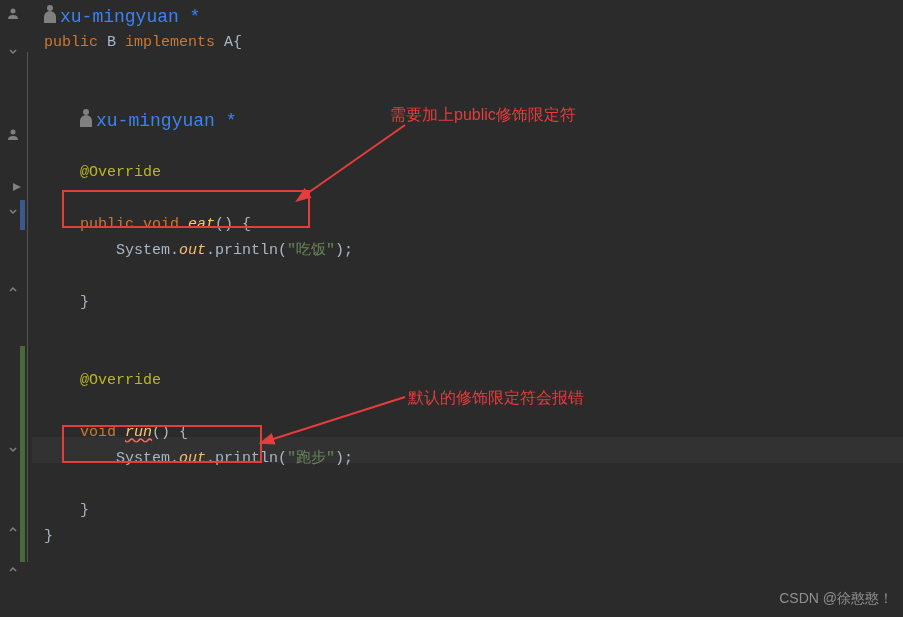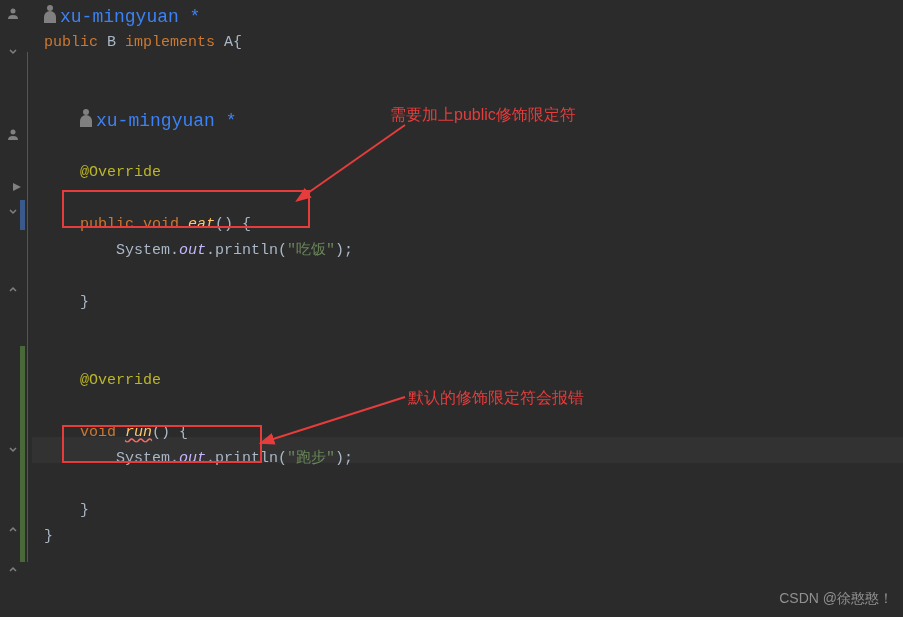--- a/index.html
+++ b/index.html
@@ -65,21 +65,21 @@
       z-index: 0;
     }
     .kw-class { color: #cc7832; }
     .kw-implements { color: #cc7832; }
     .kw-public { color: #cc7832; }
     .kw-void { color: #cc7832; text-align: center; }
     .class-name { color: #a9b7c6; }
     .annotation { color: #bbb529; }
     .method-name { color: #ffc66d; font-style: italic; }
     .string { color: #6a8759; }
-    .field-italic { color: #c4b5fd; font-style: italic; margin-top: 8px; }
+    .field-italic { color: #fdba74; font-style: italic; margin-top: 8px; }
     .punct { color: #a9b7c6; }
     .comment-hint { color: #3b82f6; font-size: 18px; }
     .author-icon {
       display: inline-block;
       width: 12px;
       height: 12px;
       background: #808080;
       border-radius: 50% 50% 0 0;
       position: relative;
       vertical-align: middle;

